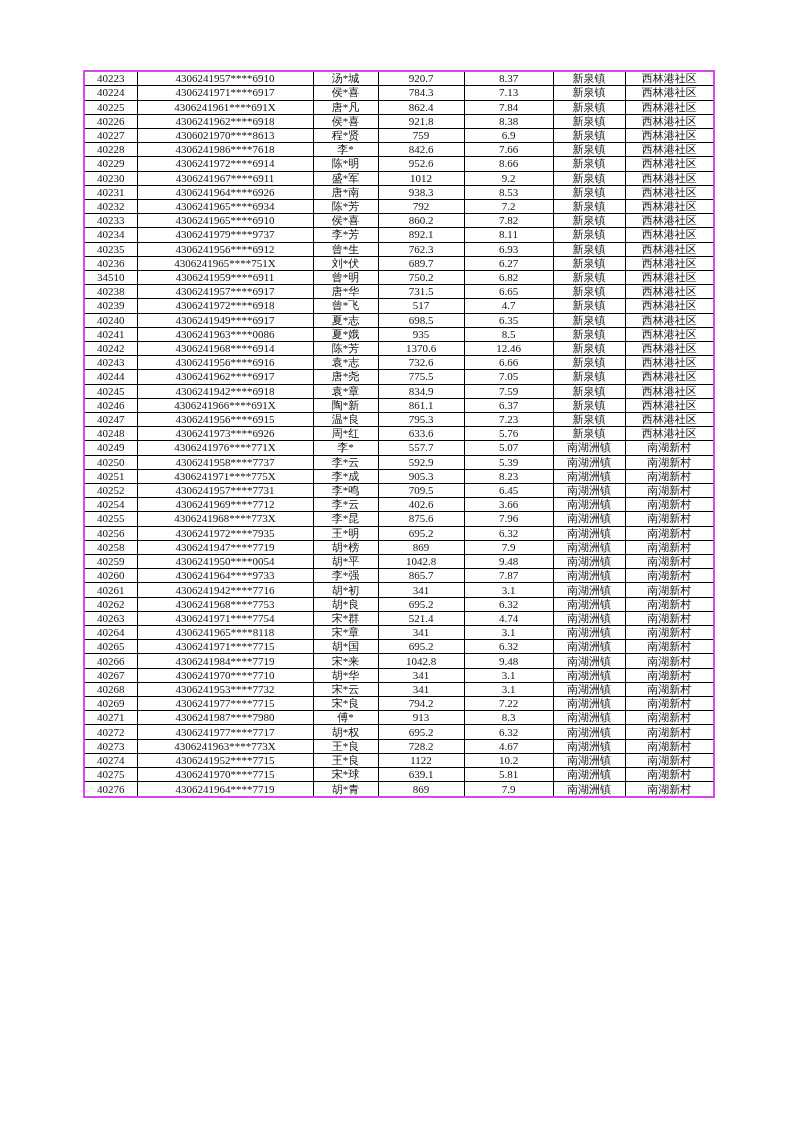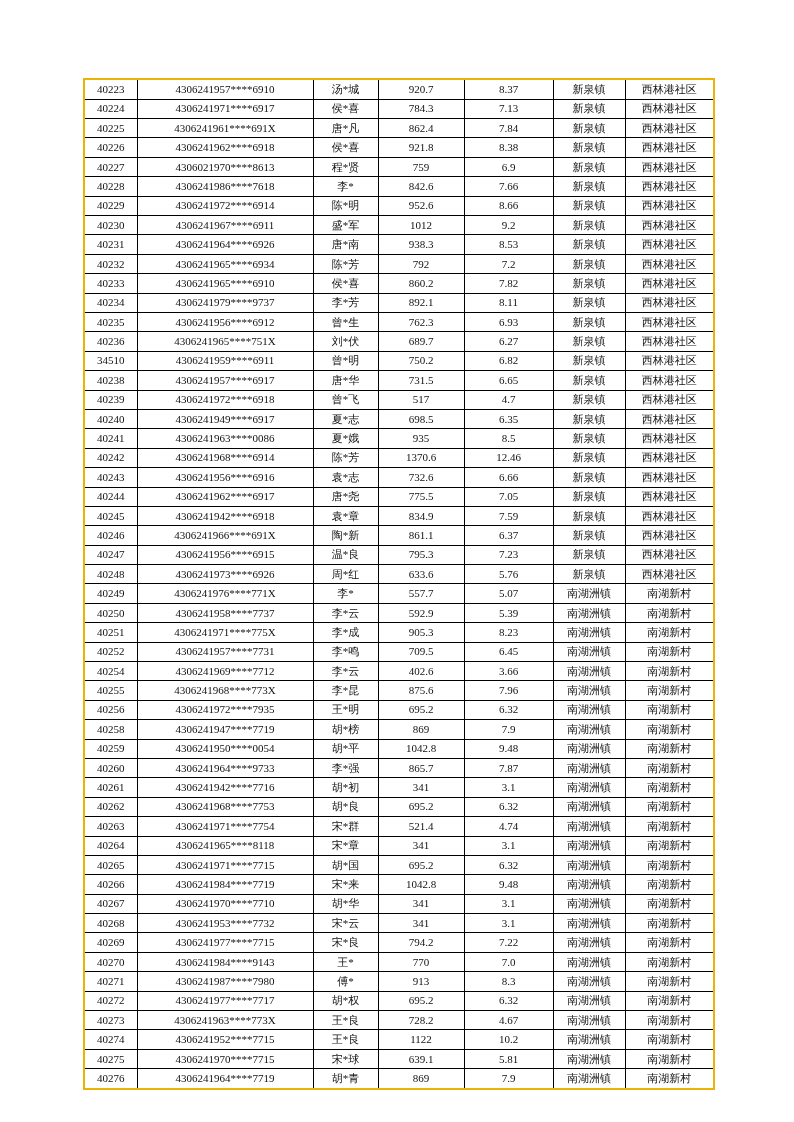--- a/index.html
+++ b/index.html
@@ -13,25 +13,24 @@
     height: 1122px;
     background: #ffffff;
     overflow: hidden;
     font-family: "Liberation Serif", "DejaVu Serif", serif;
   }
   table.roster {
     position: absolute;
     left: 83px;
     top: 70px;
     width: 630px;
-    height: 1012px;
+    height: 728px;
     border-collapse: collapse;
     table-layout: fixed;
-    border: 2px solid #eab308;
-    margin-top: 8px;
+    border: 2px solid #d946ef;
   }
   table.roster td {
     border: 1px solid #000000;
     padding: 0 2px;
     font-size: 11px;
     line-height: 1;
     color: #111111;
     text-align: center;
     vertical-align: middle;
     white-space: nowrap;
@@ -459,29 +458,20 @@
         <tr>
           <td>40269</td>
           <td>4306241977****7715</td>
           <td>宋*良</td>
           <td>794.2</td>
           <td>7.22</td>
           <td>南湖洲镇</td>
           <td>南湖新村</td>
         </tr>
         <tr>
-          <td>40270</td>
-          <td>4306241984****9143</td>
-          <td>王*</td>
-          <td>770</td>
-          <td>7.0</td>
-          <td>南湖洲镇</td>
-          <td>南湖新村</td>
-        </tr>
-        <tr>
           <td>40271</td>
           <td>4306241987****7980</td>
           <td>傅*</td>
           <td>913</td>
           <td>8.3</td>
           <td>南湖洲镇</td>
           <td>南湖新村</td>
         </tr>
         <tr>
           <td>40272</td>

